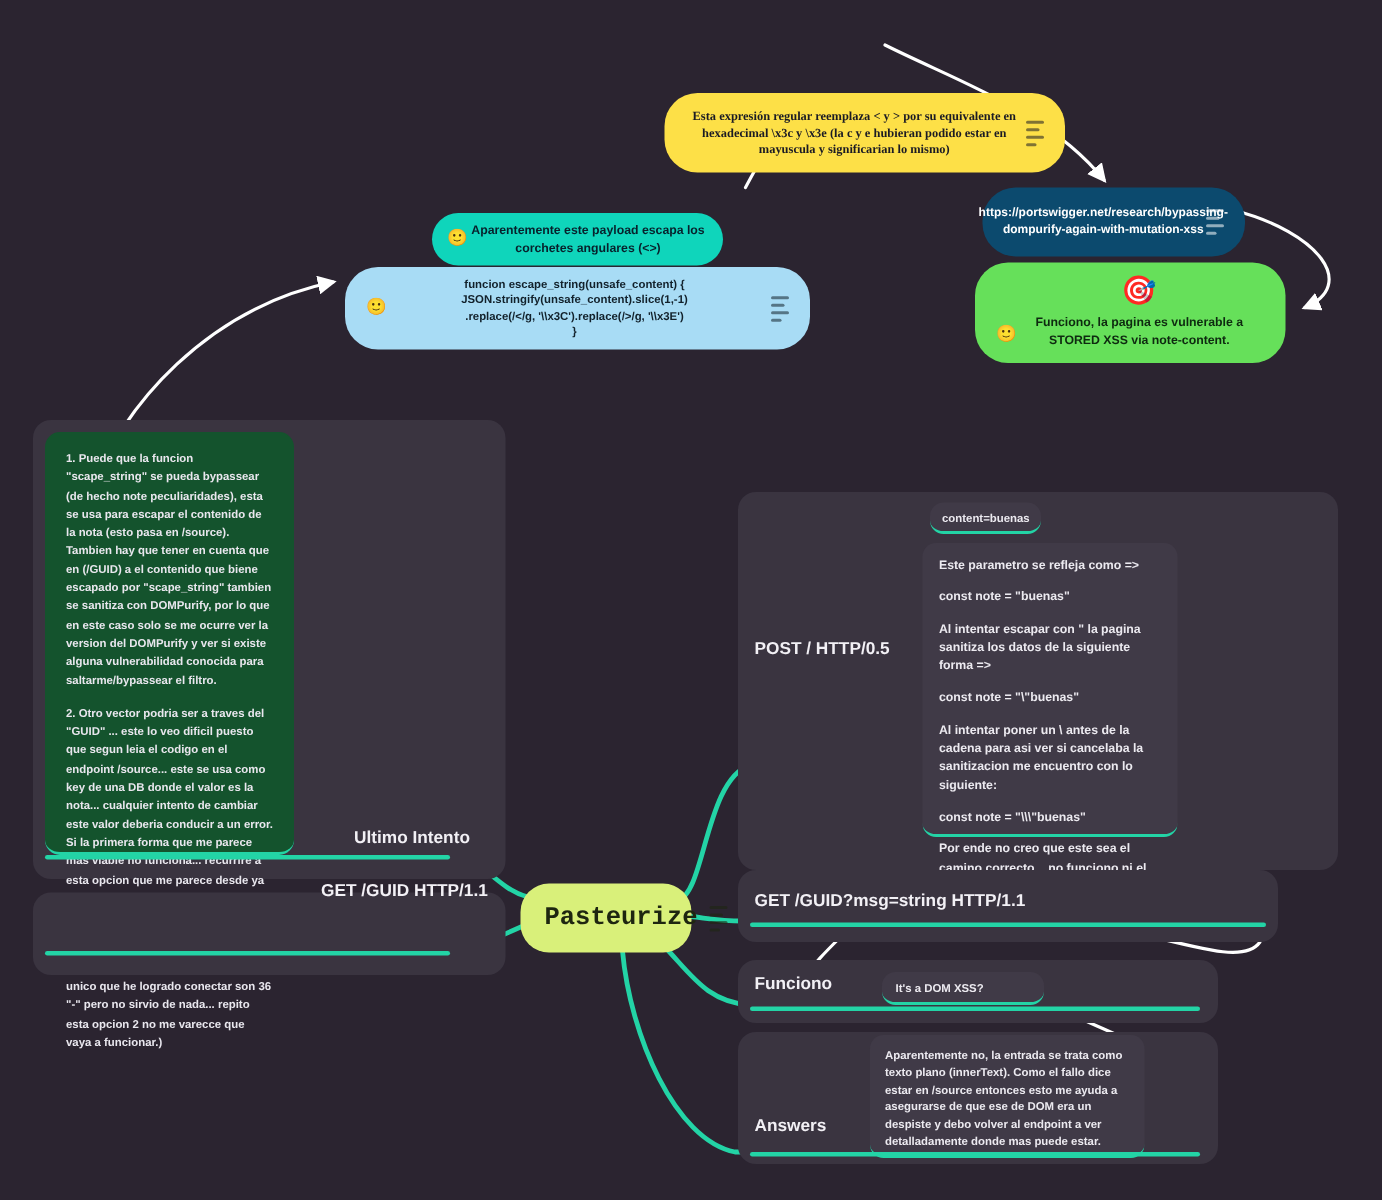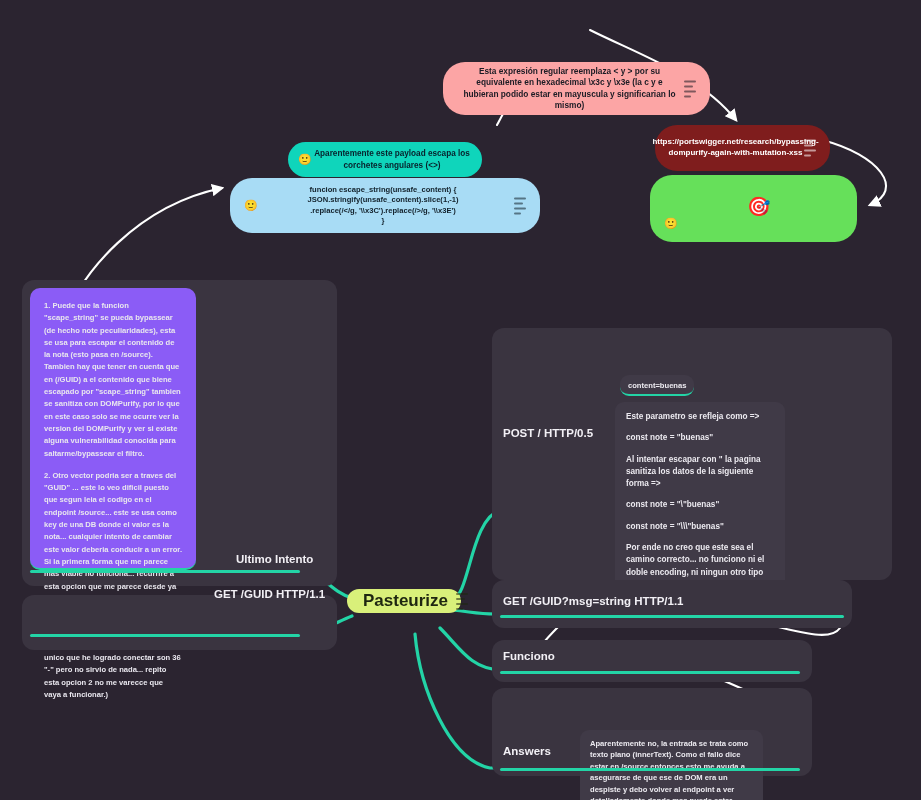--- a/index.html
+++ b/index.html
@@ -18,24 +18,24 @@
     border-radius: 22px;
     display: flex;
     align-items: center;
     justify-content: center;
     text-align: center;
     font-weight: bold;
     line-height: 1.35;
   }
 
   
-  .n-pink  { background:#fca5a5; color:#1b1b24; }
+  .n-pink  { background:#fde047; color:#1b1b24;font-family:Liberation Serif, serif; }
   .n-teal  { background:#0fd5bb; color:#08212c; }
   .n-blue  { background:#a8dcf5; color:#12212b; }
-  .n-purple{ background:#7f1d1d; color:#ffffff; }
+  .n-purple{ background:#0c4a6e; color:#ffffff; }
   .n-green { background:#66e05a; color:#0e2a10; }
 
   .notes-icon { position:absolute; right:14px; top:50%; transform:translateY(-50%); opacity:.55; }
   .notes-icon i { display:block; height:2px; background:currentColor; margin-bottom:3px; border-radius:1px;}
   .notes-icon i:nth-child(1){width:12px}
   .notes-icon i:nth-child(2){width:9px}
   .notes-icon i:nth-child(3){width:12px}
   .notes-icon i:nth-child(4){width:7px; margin-bottom:0}
 
   .emoji { position:absolute; font-size:11px; line-height:1; }
@@ -49,37 +49,36 @@
   .subcard {
     position: absolute;
     background: #403a47;
     border-radius: 9px;
     color: #eceaf0;
     font-size: 8.2px;
     font-weight: bold;
     line-height: 1.5;
     padding: 9px 11px;
     border-bottom: 2px solid #23d4a6;
-    margin-top: 40px;
   }
   .subcard p { margin-bottom: 9px; }
   .subcard p:last-child { margin-bottom: 0; }
 
   .branch-label {
     position: absolute;
     color: #f2f0f5;
     font-weight: bold;
     font-size: 11.5px;
     white-space: nowrap;
   }
   .underline { position:absolute; height:2.5px; background:#23d4a6; border-radius:2px; }
 
   .bigtext {
     position:absolute;
-    background:#8b5cf6;
+    background:#14532d;
     border-radius:10px;
     color:#e9e7ee;
     font-size:7.6px;
     font-weight:bold;
     line-height:1.62;
     padding:12px 14px;
     border-bottom:2.5px solid #23d4a6;
   }
   .bigtext p { margin-bottom:10px; }
   .bigtext p:last-child{margin-bottom:0;}
@@ -169,58 +168,60 @@
         <i></i>
         <i></i>
         <i></i>
         <i></i>
       </span>
   </div>
 
   <div class="node n-green" style="left:650px; top:175px; width:207px; height:67px; font-size:8.2px; flex-direction:column; padding:0 12px 0 24px;">
     <span style="font-size:19px; line-height:1; margin-bottom:5px;">🎯</span>
     <span class="emoji" style="left:14px; top:43px;">🙂</span>
+    <span>Funciono, la pagina es vulnerable a STORED XSS via note-content.</span>
   </div>
 
   <div class="panel" style="left:22px; top:280px; width:315px; height:306px;"></div>
 
   <div class="bigtext" style="left:30px; top:288px; width:166px; height:282px;">
     <p>1. Puede que la funcion "scape_string" se pueda bypassear (de hecho note peculiaridades), esta se usa para escapar el contenido de la nota (esto pasa en /source). Tambien hay que tener en cuenta que en (/GUID) a el contenido que biene escapado por "scape_string" tambien se sanitiza con DOMPurify, por lo que en este caso solo se me ocurre ver la version del DOMPurify y ver si existe alguna vulnerabilidad conocida para saltarme/bypassear el filtro.</p>
     <p>2. Otro vector podria ser a traves del "GUID" ... este lo veo dificil puesto que segun leia el codigo en el endpoint /source... este se usa como key de una DB donde el valor es la nota... cualquier intento de cambiar este valor deberia conducir a un error. Si la primera forma que me parece mas viable no funciona... recurrire a esta opcion que me parece desde ya poco creible.</p>
     <p>(elegi esta opcion ya,bien ya que no es sanitizada por DOMPurify y el regexp que usa parece ser bueno... lo unico que he logrado conectar son 36 "-" pero no sirvio de nada... repito esta opcion 2 no me varecce que vaya a funcionar.)</p>
   </div>
 
   <div class="branch-label" style="left:236px; top:553px;">Ultimo Intento</div>
   <div class="underline" style="left:30px; top:570px; width:270px;"></div>
 
   <div class="panel" style="left:22px; top:595px; width:315px; height:55px;"></div>
   <div class="branch-label" style="left:214px; top:588px;">GET /GUID HTTP/1.1</div>
   <div class="underline" style="left:30px; top:634px; width:270px;"></div>
 
-  <div class="center-node" style="left:347px; top:589px; width:114px; height:24px;">
+  <div class="center-node" style="left:347px; top:589px; width:114px; height:46px;font-family:Liberation Mono, monospace;">
     <span>Pasteurize</span>
     <span class="notes-icon" style="position:relative; right:auto; top:auto; transform:none;">
         <i></i>
         <i></i>
         <i></i>
         <i></i>
       </span>
   </div>
 
   <div class="panel" style="left:492px; top:328px; width:400px; height:252px;"></div>
 
   <div class="subcard" style="left:620px; top:335px; width:74px; height:21px; padding:5px 8px; font-size:7.6px;">
     <span>content=buenas</span>
   </div>
 
   <div class="subcard" style="left:615px; top:362px; width:170px; height:196px;">
     <p>Este parametro se refleja como =&gt;</p>
     <p>const note = "buenas"</p>
     <p>Al intentar escapar con " la pagina sanitiza los datos de la siguiente forma =&gt;</p>
     <p>const note = "\"buenas"</p>
+    <p>Al intentar poner un \ antes de la cadena para asi ver si cancelaba la sanitizacion me encuentro con lo siguiente:</p>
     <p>const note = "\\\"buenas"</p>
     <p>Por ende no creo que este sea el camino correcto... no funciono ni el doble encoding, ni ningun otro tipo de codificación.</p>
   </div>
 
   <div class="branch-label" style="left:503px; top:427px;">POST / HTTP/0.5</div>
 
   <div class="panel" style="left:492px; top:580px; width:360px; height:48px;"></div>
   <div class="branch-label" style="left:503px; top:595px;">GET /GUID?msg=string HTTP/1.1</div>
   <div class="underline" style="left:500px; top:615px; width:344px;"></div>
 

